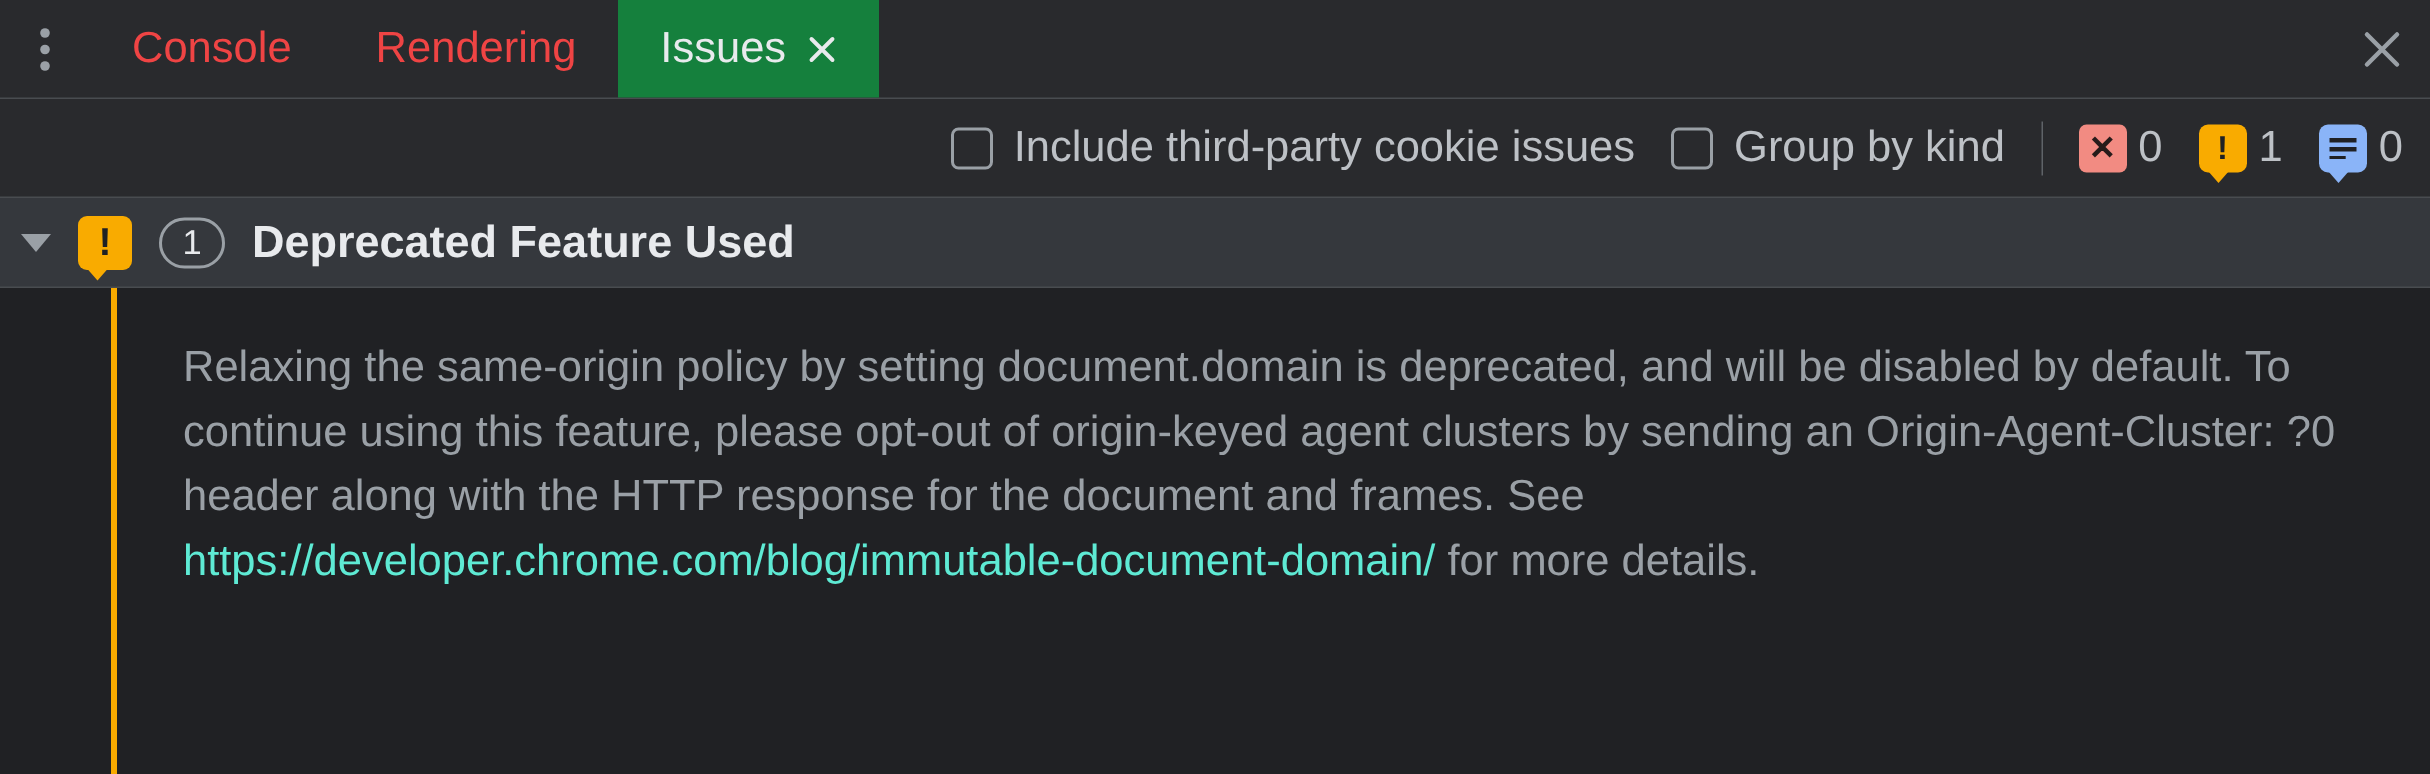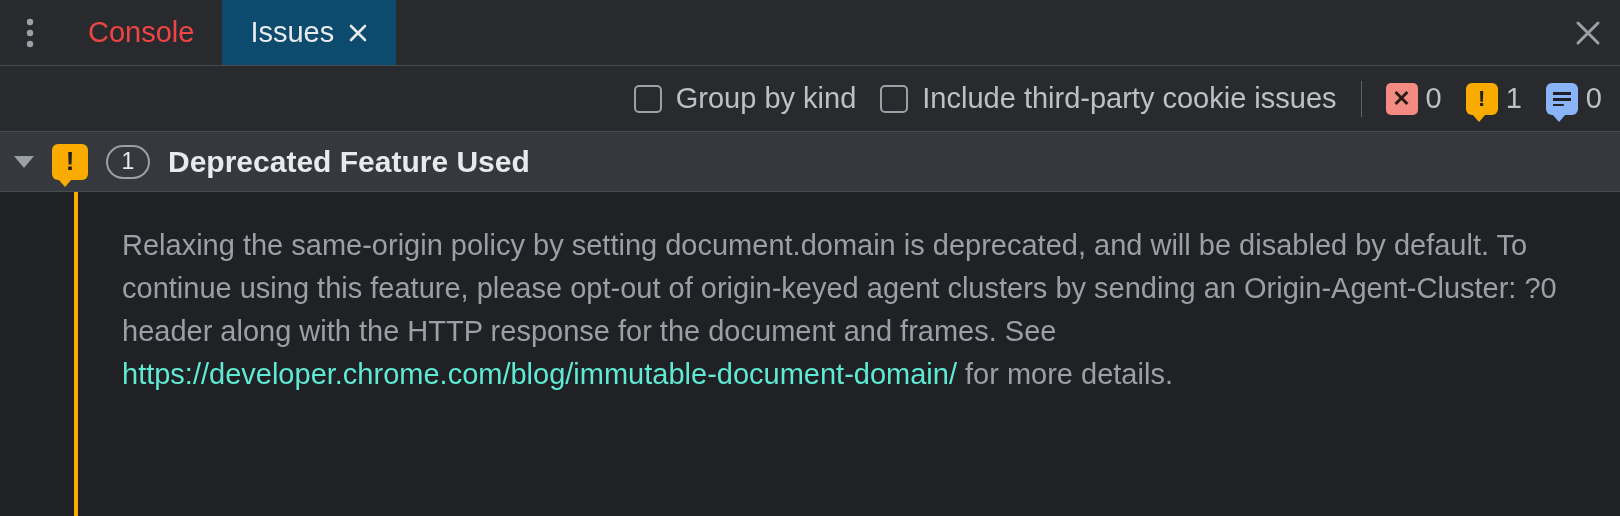--- a/index.html
+++ b/index.html
@@ -34,21 +34,21 @@
     padding: 0 28px;
     height: 100%;
     display: flex;
     align-items: center;
     gap: 14px;
     cursor: pointer;
     color: #ef4444;
     white-space: nowrap;
   }
   .tab.active {
-    background: #0c4a6e;
+    background: #15803d;
     color: #e8eaed;
   }
   .tab-close {
     display: inline-flex;
     align-items: center;
     justify-content: center;
   }
   .spacer { flex: 1 1 auto; }
   .panel-close {
     width: 64px;
@@ -216,20 +216,23 @@
     <svg width="8" height="30" viewBox="0 0 8 30">
       <circle cx="4" cy="4" r="3.2" fill="#9aa0a6"></circle>
       <circle cx="4" cy="15" r="3.2" fill="#9aa0a6"></circle>
       <circle cx="4" cy="26" r="3.2" fill="#9aa0a6"></circle>
     </svg>
   </div>
 
   <div class="tab">
     <span>Console</span>
   </div>
+  <div class="tab">
+    <span>Rendering</span>
+  </div>
   <div class="tab active">
     <span>Issues</span>
     <span class="tab-close">
       <svg width="20" height="20" viewBox="0 0 20 20">
         <path d="M3 3 L17 17 M17 3 L3 17" stroke="#e8eaed" stroke-width="2.6" stroke-linecap="round"></path>
       </svg>
     </span>
   </div>
 
   <div class="spacer"></div>
@@ -239,26 +242,26 @@
       <path d="M3 3 L23 23 M23 3 L3 23" stroke="#9aa0a6" stroke-width="3" stroke-linecap="round"></path>
     </svg>
   </div>
 </div>
 
 <div class="toolbar">
   <div class="spacer"></div>
 
   <label class="chk">
     <span class="chk-box"></span>
-    <span>Group by kind</span>
+    <span>Include third-party cookie issues</span>
   </label>
 
   <label class="chk">
     <span class="chk-box"></span>
-    <span>Include third-party cookie issues</span>
+    <span>Group by kind</span>
   </label>
 
   <div class="tool-div"></div>
 
   <div class="counter counter-err">
     <span class="ic ic-err">✕</span>
     <span class="num">0</span>
   </div>
   <div class="counter counter-warn">
     <span class="bubble warn">!</span>

